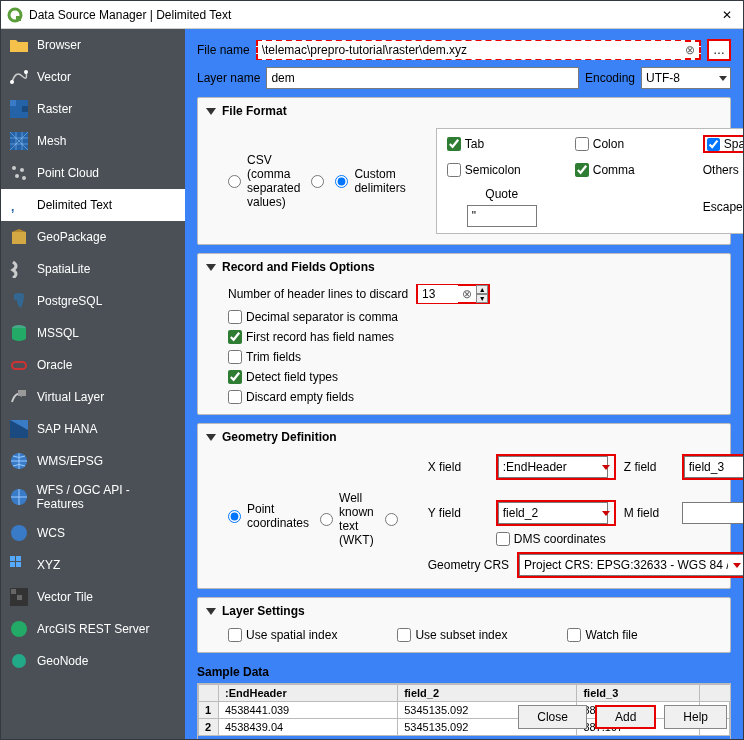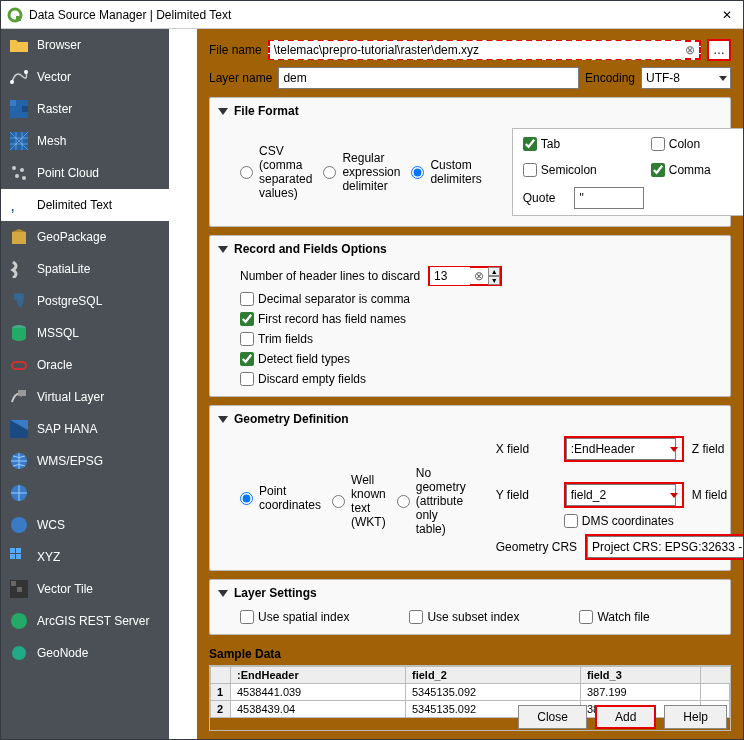--- a/index.html
+++ b/index.html
@@ -2,25 +2,25 @@
 <html><head>
 <meta charset="utf-8">
 <style>
 * { box-sizing: border-box; margin: 0; padding: 0; font-family: "Segoe UI", Tahoma, sans-serif; font-size: 12px; }
 body { width: 744px; height: 740px; background: #fff; overflow: hidden; border: 1px solid #33393f; }
 .titlebar { height: 28px; background: #fff; border-bottom: 1px solid #ccc; display: flex; align-items: center; padding: 0 6px; }
 .titlebar .qlogo { width: 16px; height: 16px; margin-right: 6px; }
 .titlebar .title { flex: 1; font-size: 12px; }
 .titlebar .close { width: 20px; text-align: center; cursor: pointer; }
 .main { display: flex; height: calc(100% - 28px); }
-.sidebar { width: 168px; background: #4a5055; color: #fff; overflow: hidden; }
+.sidebar { width: 184px; background: #4a5055; color: #fff; overflow: hidden; }
 .sidebar-item { display: flex; align-items: center; padding: 6px 8px; gap: 8px; cursor: pointer; }
 .sidebar-item.active { background: #fff; color: #000; }
 .sidebar-item .sicon { width: 20px; height: 20px; display: flex; align-items: center; justify-content: center; }
-.content { flex: 1; background: #a16207; padding: 10px 12px; position: relative; overflow: hidden; margin-left: 28px; }
+.content { flex: 1; background: #3b82f6; padding: 10px 12px; position: relative; overflow: hidden; }
 .row { display: flex; align-items: center; margin-bottom: 6px; gap: 6px; }
 .row label { font-size: 12px; }
 input[type=text], select { border: 1px solid #7a7a7a; background: #fff; padding: 2px 4px; height: 22px; font-size: 12px; }
 .hl-red { border: 2px dashed #e60000 !important; }
 .hl-red-solid { border: 2px solid #e60000 !important; }
 .section { border: 1px solid #bbb; border-radius: 2px; margin: 8px 0; background: #f9f9f9; }
 .section-header { display: flex; align-items: center; gap: 6px; padding: 6px 8px; font-weight: bold; }
 .section-body { padding: 4px 12px 10px 30px; }
 .tri { width: 0; height: 0; border-left: 5px solid transparent; border-right: 5px solid transparent; border-top: 7px solid #333; }
 .chk { display: flex; align-items: center; gap: 4px; }
@@ -188,20 +188,21 @@
         </span>
         <span>WMS/EPSG</span>
       </div>
     <div class="sidebar-item">
         <span class="sicon">
           <svg width="18" height="18" viewBox="0 0 18 18">
             <circle cx="9" cy="9" r="8" fill="#3a7bc8"></circle>
             <path d="M1 9h16M9 1v16" stroke="#9cf" fill="none"></path>
           </svg>
         </span>
+        <span>WFS / OGC API - Features</span>
       </div>
     <div class="sidebar-item">
         <span class="sicon">
           <svg width="18" height="18" viewBox="0 0 18 18">
             <circle cx="9" cy="9" r="8" fill="#3a7bc8"></circle>
           </svg>
         </span>
         <span>WCS</span>
       </div>
     <div class="sidebar-item">
@@ -267,21 +268,20 @@
           <span>File Format</span>
         </div>
       <div class="section-body delim-grid">
         <div class="delim-col">
           <label class="radio-row">
               <input type="radio" name="ff" style="">
               <span>CSV (comma separated values)</span>
             </label>
           <label class="radio-row">
               <input type="radio" name="ff" style="">
-              <span>Regular expression delimiter</span>
             </label>
           <label class="radio-row">
               <input type="radio" name="ff" checked="" style="">
               <span>Custom delimiters</span>
             </label>
         </div>
         <div class="delim-right">
           <div style="display:grid; grid-template-columns:repeat(3,110px); gap:6px 18px;">
             <label class="chk">
                 <input type="checkbox" checked="" style="">
@@ -300,21 +300,21 @@
                 <span>Semicolon</span>
               </label>
             <label class="chk">
                 <input type="checkbox" checked="" style="">
                 <span>Comma</span>
               </label>
             <span style="display:flex;gap:4px;align-items:center;">
                 <span>Others</span>
                 <input type="text" style="width: 56px;">
               </span>
-            <span style="display:flex;gap:19px;align-items:center;">
+            <span style="display:flex;gap:4px;align-items:center;flex-direction:column;">
                 <span>Quote</span>
                 <input type="text" style="width: 70px;" value="&quot;">
               </span>
             <span></span>
             <span style="display:flex;gap:4px;align-items:center;">
                 <span>Escape</span>
                 <input type="text" style="width: 56px;" value="&quot;">
               </span>
           </div>
         </div>
@@ -371,21 +371,20 @@
           <label class="radio-row">
               <input type="radio" name="gd" checked="" style="">
               <span>Point coordinates</span>
             </label>
           <label class="radio-row" style="margin-top:10px;">
               <input type="radio" name="gd" style="">
               <span>Well known text (WKT)</span>
             </label>
           <label class="radio-row" style="margin-top:10px;">
               <input type="radio" name="gd" style="">
-              <span>No geometry (attribute only table)</span>
             </label>
         </div>
         <div>
           <div class="geom-grid">
             <span>X field</span>
             <span class="sel hl-red-solid">
                 <select style="width:110px;"><option>:EndHeader</option></select>
               </span>
             <span>Z field</span>
             <span class="sel hl-red-solid">

